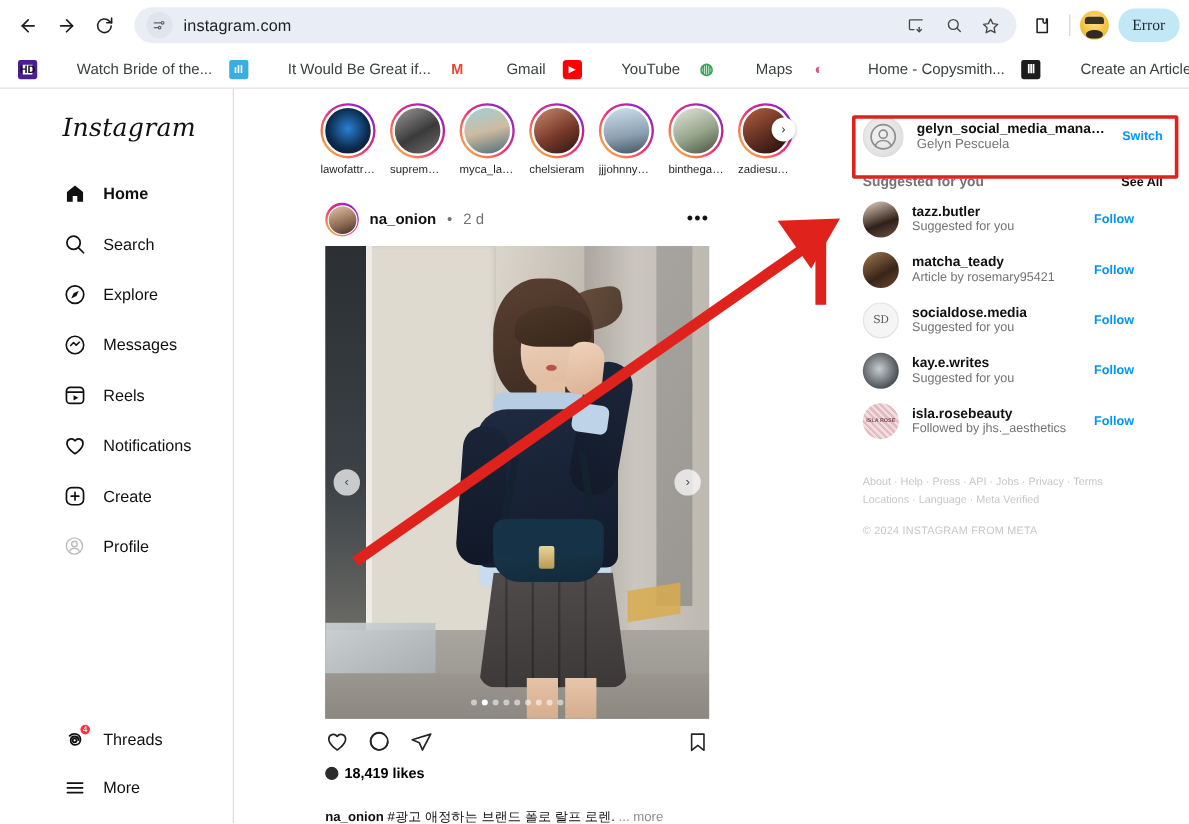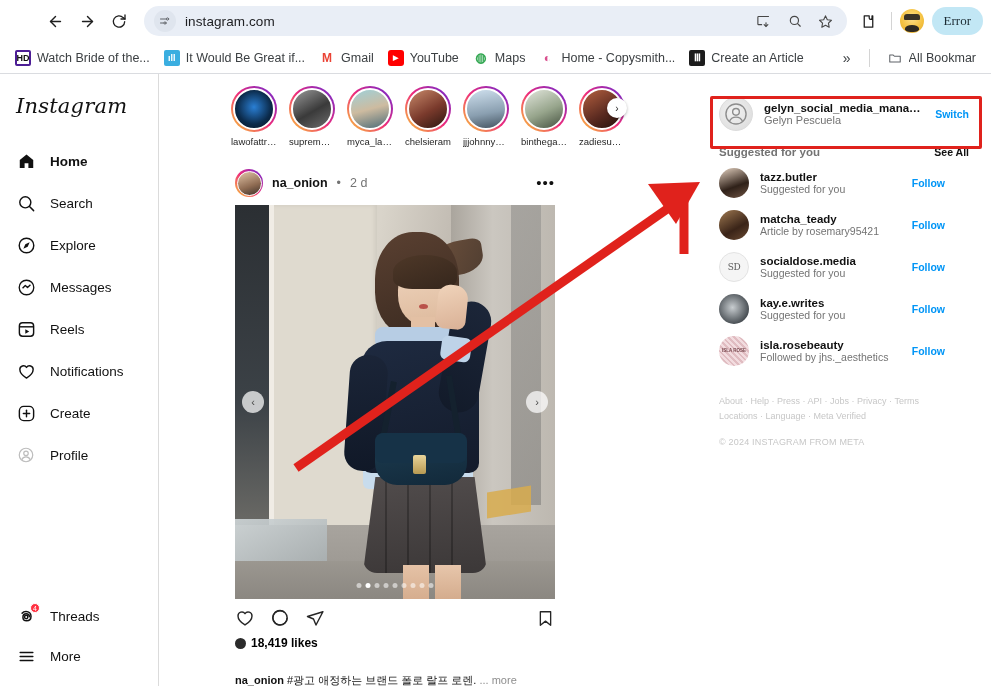--- a/index.html
+++ b/index.html
@@ -12,21 +12,20 @@
 
   
   .browser-top {
     height: 42px;
     background: #ffffff;
     display: flex;
     align-items: center;
     padding: 0 8px;
     gap: 2px;
     position: relative;
-    margin-left: 32px;
   }
   .nav-btn {
     width: 30px; height: 30px;
     display: flex; align-items: center; justify-content: center;
     border-radius: 50%;
     color: #1f1f1f;
     flex: 0 0 auto;
   }
   .nav-btn svg { display:block; }
   .omnibox {
@@ -92,30 +91,31 @@
     color: #3c4043;
     position: relative;
   }
   .bm {
     display:flex; align-items:center; gap:6px;
     padding: 4px 7px; border-radius:4px;
     white-space: nowrap;
   }
   .bm-ico { width:16px;height:16px;flex:0 0 auto;display:flex;align-items:center;justify-content:center;
     font-size:9px; font-weight:bold; color:#fff; border-radius:2px;}
-  .bm-label { max-width: 130px; overflow:hidden; text-overflow:ellipsis; }
+  .bm-label { max-width: 130px; overflow:hidden; text-overflow:ellipsis;margin-left:27px; }
   .bm-overflow { padding: 4px 8px; font-size: 14px; color:#3c4043; }
   .bm-right { margin-left: auto; display:flex; align-items:center; gap:4px;}
 
   
   .ig-root {
     position: relative;
     height: calc(687px - 75px);
     display: flex;
     background: #fff;
+    padding-left: 36px;
   }
 
   
   .ig-sidebar {
     width: 159px;
     border-right: 1px solid #dbdbdb;
     padding: 14px 12px 10px 12px;
     display: flex; flex-direction: column;
     flex: 0 0 auto;
     position: relative;
@@ -398,21 +398,21 @@
         </svg>
     </div>
     <div class="chrome-sep"></div>
     <div class="avatar-chip"></div>
     <div class="error-pill">Error</div>
   </div>
 </div>
 
 <div class="bookmarks-bar">
   <div class="bm">
-    <span class="bm-ico" style="background:#ffffff;color:#111111;border:2px solid #4c1d95;text-align:right;">HD</span>
+    <span class="bm-ico" style="background:#ffffff;color:#111111;border:4px solid #4c1d95;text-align:right;">HD</span>
     <span class="bm-label">Watch Bride of the...</span>
   </div>
   <div class="bm">
     <span class="bm-ico" style="background:#3aaee0;color:#ffffff;">ıll</span>
     <span class="bm-label">It Would Be Great if...</span>
   </div>
   <div class="bm">
     <span class="bm-ico" style="background:#ffffff;color:#ea4335;font-size:12px;">M</span>
     <span class="bm-label">Gmail</span>
   </div>

